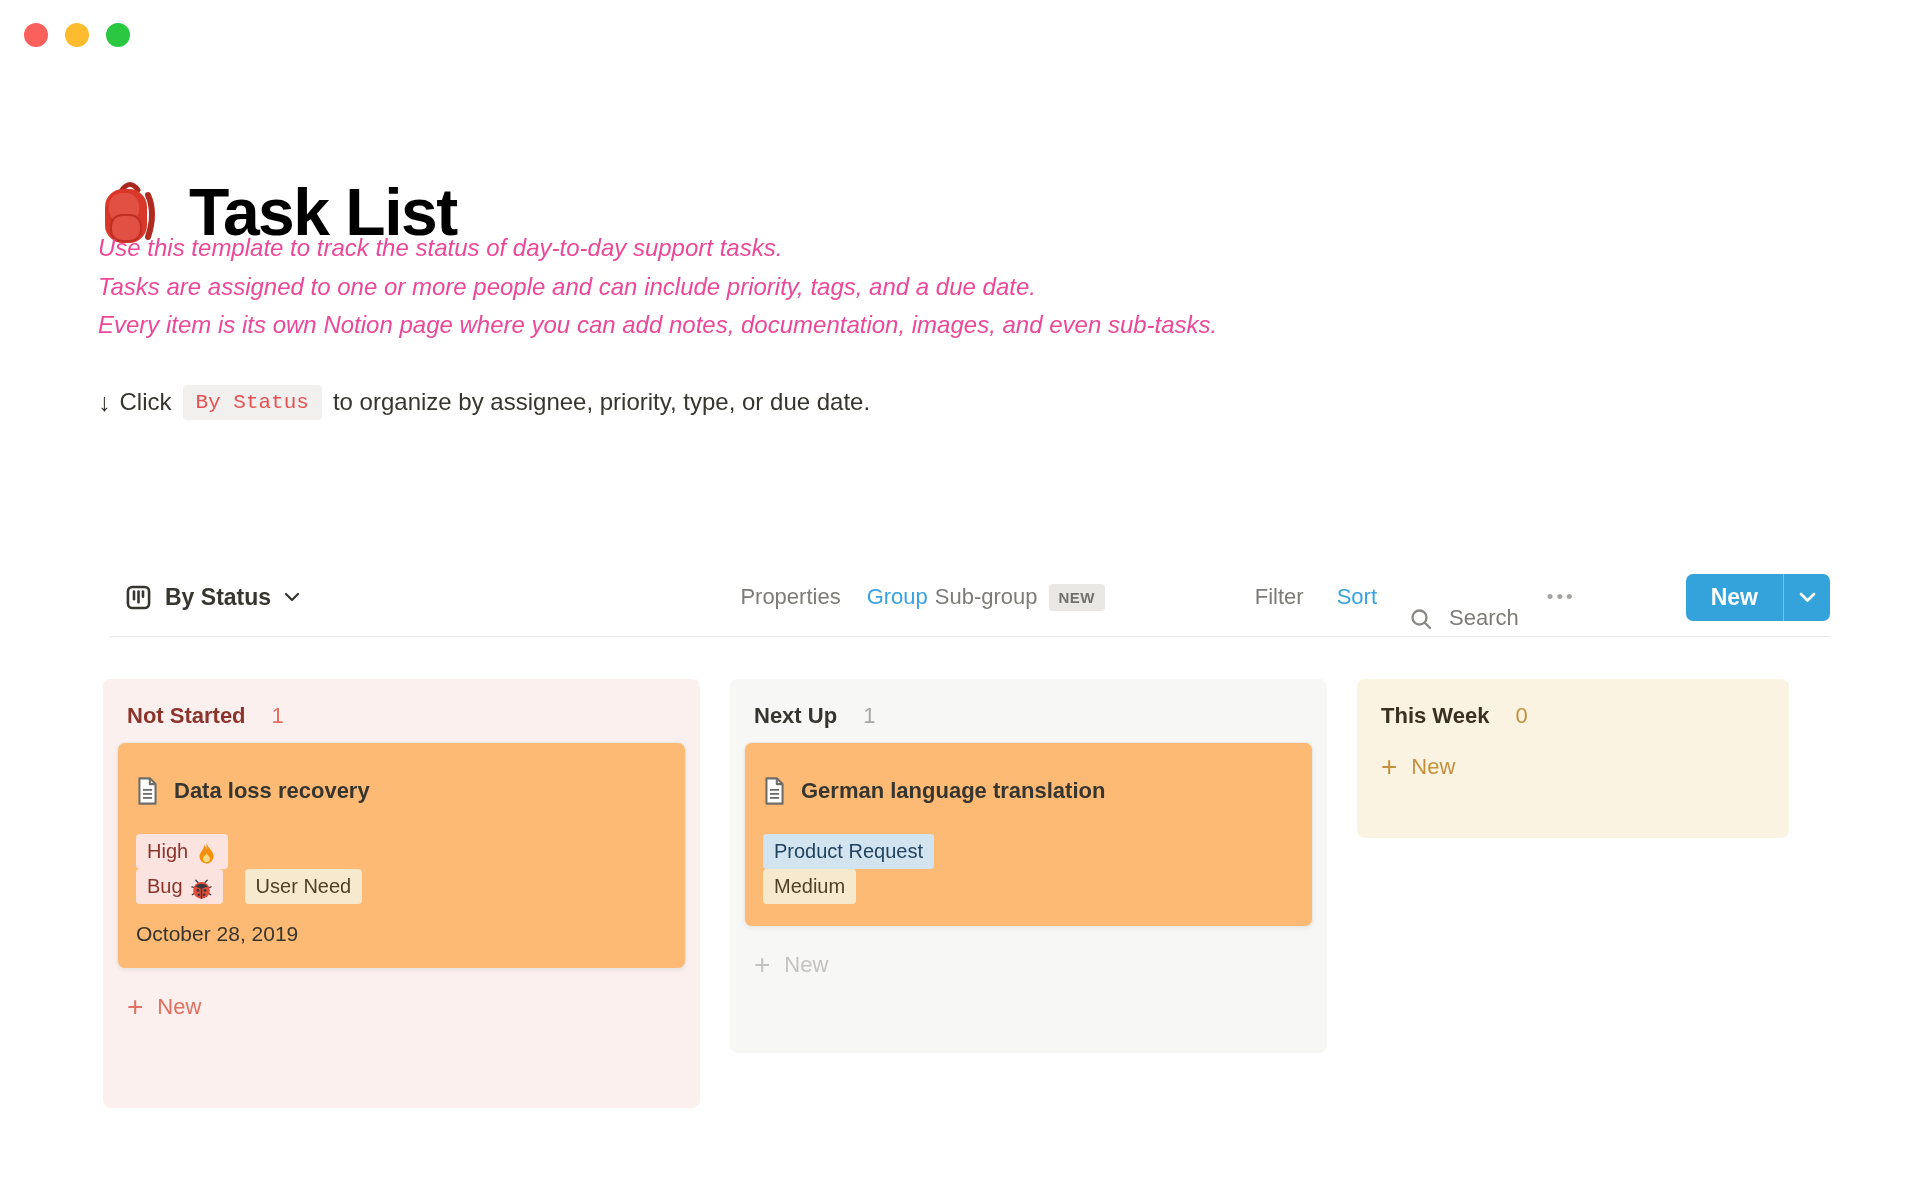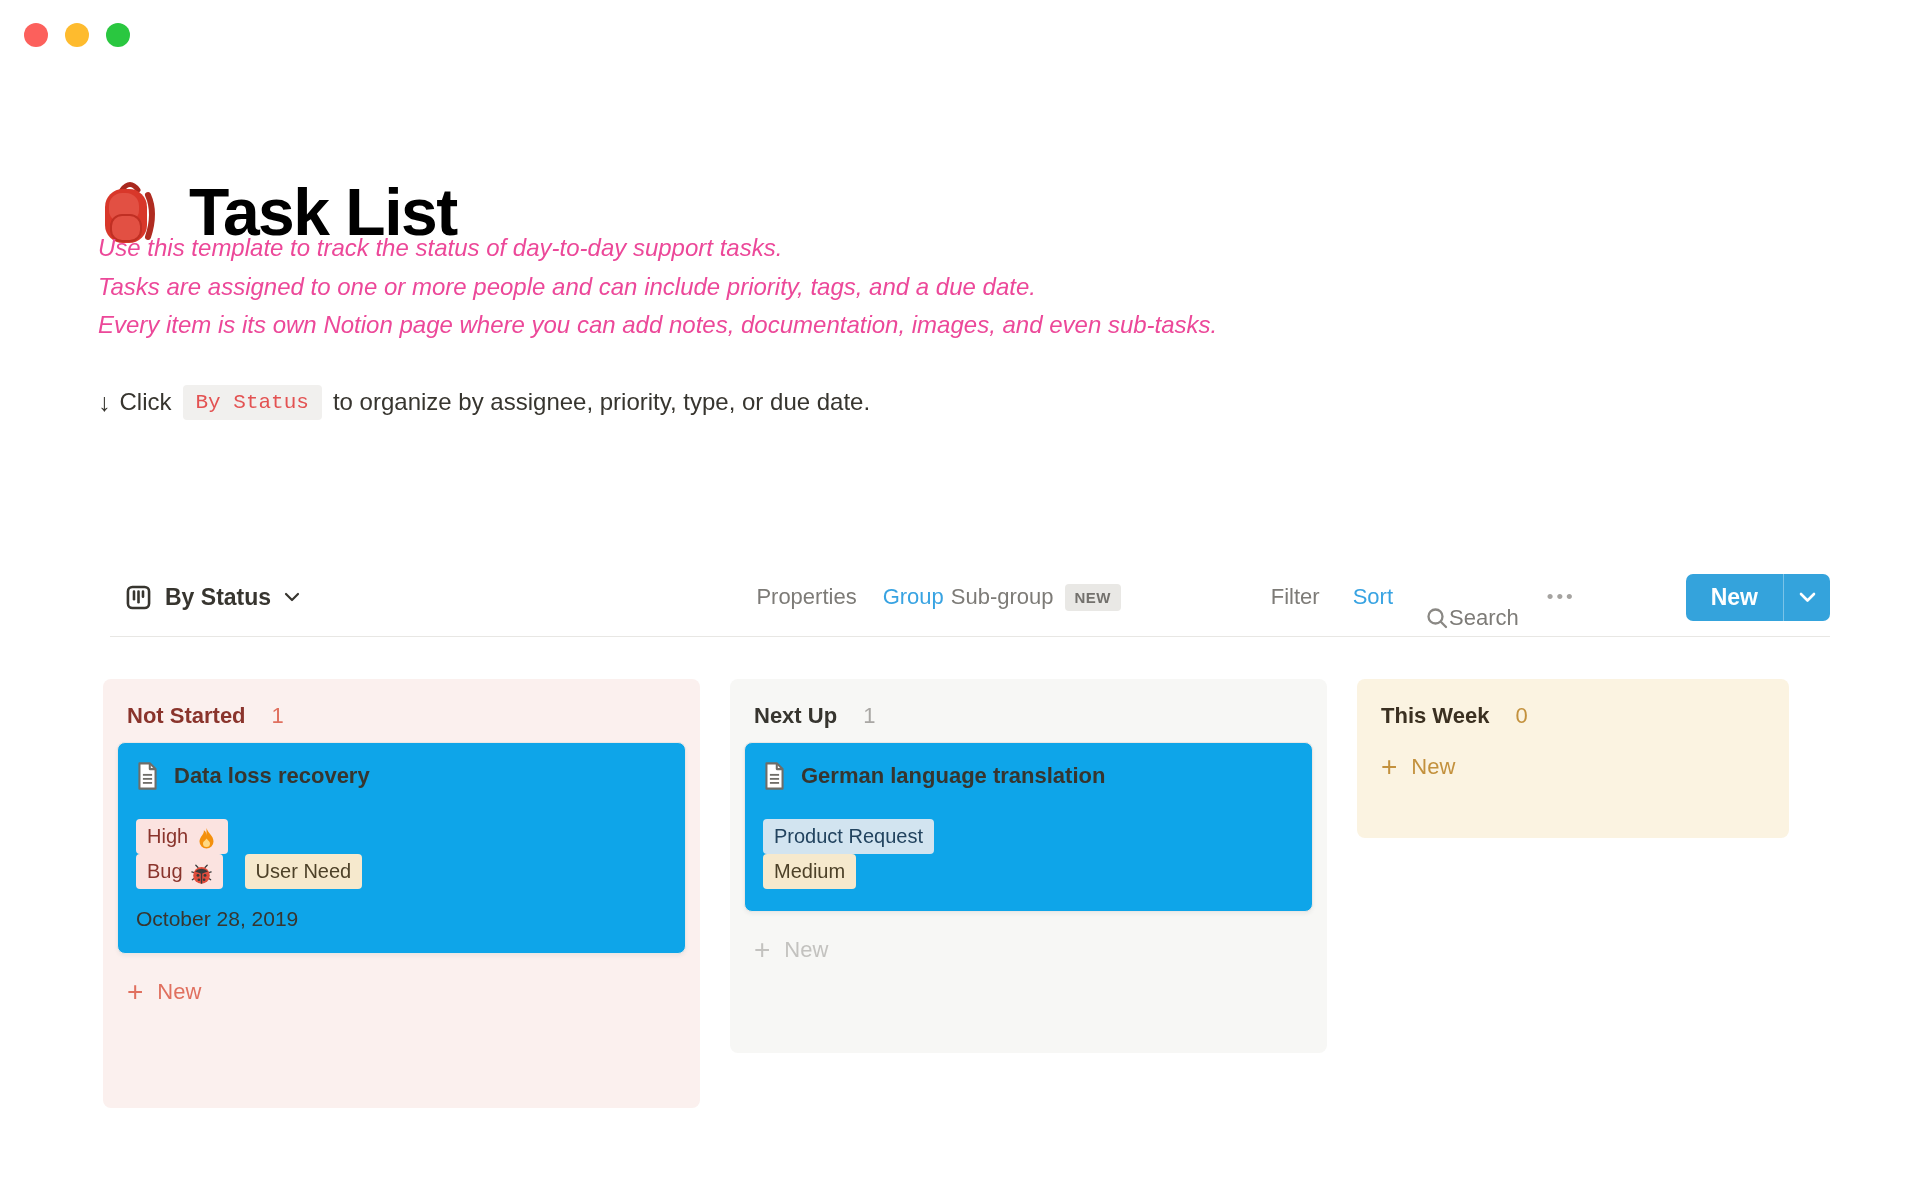--- a/index.html
+++ b/index.html
@@ -39,21 +39,21 @@
   .view-switcher { display:flex; align-items:center; gap:13px; margin-left:15px; cursor:default; }
   .view-name { font-size:23px; font-weight:700; color:#37352f; }
   .tb-right { margin-left:auto; display:flex; align-items:center; font-size:22px; color:#7d7b77; }
   .tb-item { cursor:default; }
   .tb-group   { margin-left:26px; color:#38a3e2; }
   .tb-subgroup{ margin-left:7px; }
   .new-badge  { margin-left:11px; font-size:15px; font-weight:700; letter-spacing:.4px;
                 color:#73716d; background:#e9e8e5; padding:5px 10px; border-radius:4px; }
   .tb-filter  { margin-left:150px; }
   .tb-sort    { margin-left:33px; color:#38a3e2; }
-  .search-wrap{ margin-left:32px; display:flex; align-items:center; gap:0;margin-top:41px; }
+  .search-wrap{ margin-left:32px; display:flex; align-items:flex-end; gap:16px;margin-top:41px; }
   .tb-more    { margin-left:28px; font-size:19px; letter-spacing:3px; color:#a5a3a0; }
 
   .new-btn { margin-left:110px; display:flex; align-items:stretch; height:47px;
              background:#34a3dc; border-radius:7px; overflow:hidden; cursor:default; }
   .new-btn-main { display:flex; align-items:center; padding:0 25px;
                   color:#fff; font-size:23px; font-weight:700; }
   .new-btn-divider { width:1px; background:rgba(255,255,255,.35); }
   .new-btn-caret { width:46px; display:flex; align-items:center; justify-content:center; }
 
   
@@ -67,23 +67,23 @@
   .col-name  { font-weight:700; }
   .col-count { margin-left:26px; font-weight:400; }
   .col-red    .col-name  { color:#8a342c; }
   .col-red    .col-count { color:#e0705f; }
   .col-gray   .col-name  { color:#37352f; }
   .col-gray   .col-count { color:#a9a7a4; }
   .col-yellow .col-name  { color:#3b3021; }
   .col-yellow .col-count { color:#c3913d; }
 
   .card {
-    background:#0ea5e9; border:1px solid #e9e8e6; border-radius:8px;
+    background:#fdba74; border:1px solid #e9e8e6; border-radius:8px;
     box-shadow:0 2px 4px rgba(15,15,15,.05);
-    padding:19px 18px 22px; cursor:default;
+    padding:34px 18px 22px; cursor:default;
   }
   .card-title-row { display:flex; align-items:center; gap:15px; margin-bottom:29px; }
   .card-title { font-size:22px; font-weight:700; color:#37352f; }
   .tag-row { display:flex; gap:22px; }
   .tag-row + .tag-row { }
   .tag { display:inline-flex; align-items:center; gap:8px;
          font-size:20px; line-height:27px; padding:4px 11px; border-radius:4px; }
   .tag-red    { background:#fbe3e0; color:#8a342c;align-items:flex-end; }
   .tag-yellow { background:#f6e9cd; color:#4d4128; }
   .tag-blue   { background:#d2e4f0; color:#22435f; }

